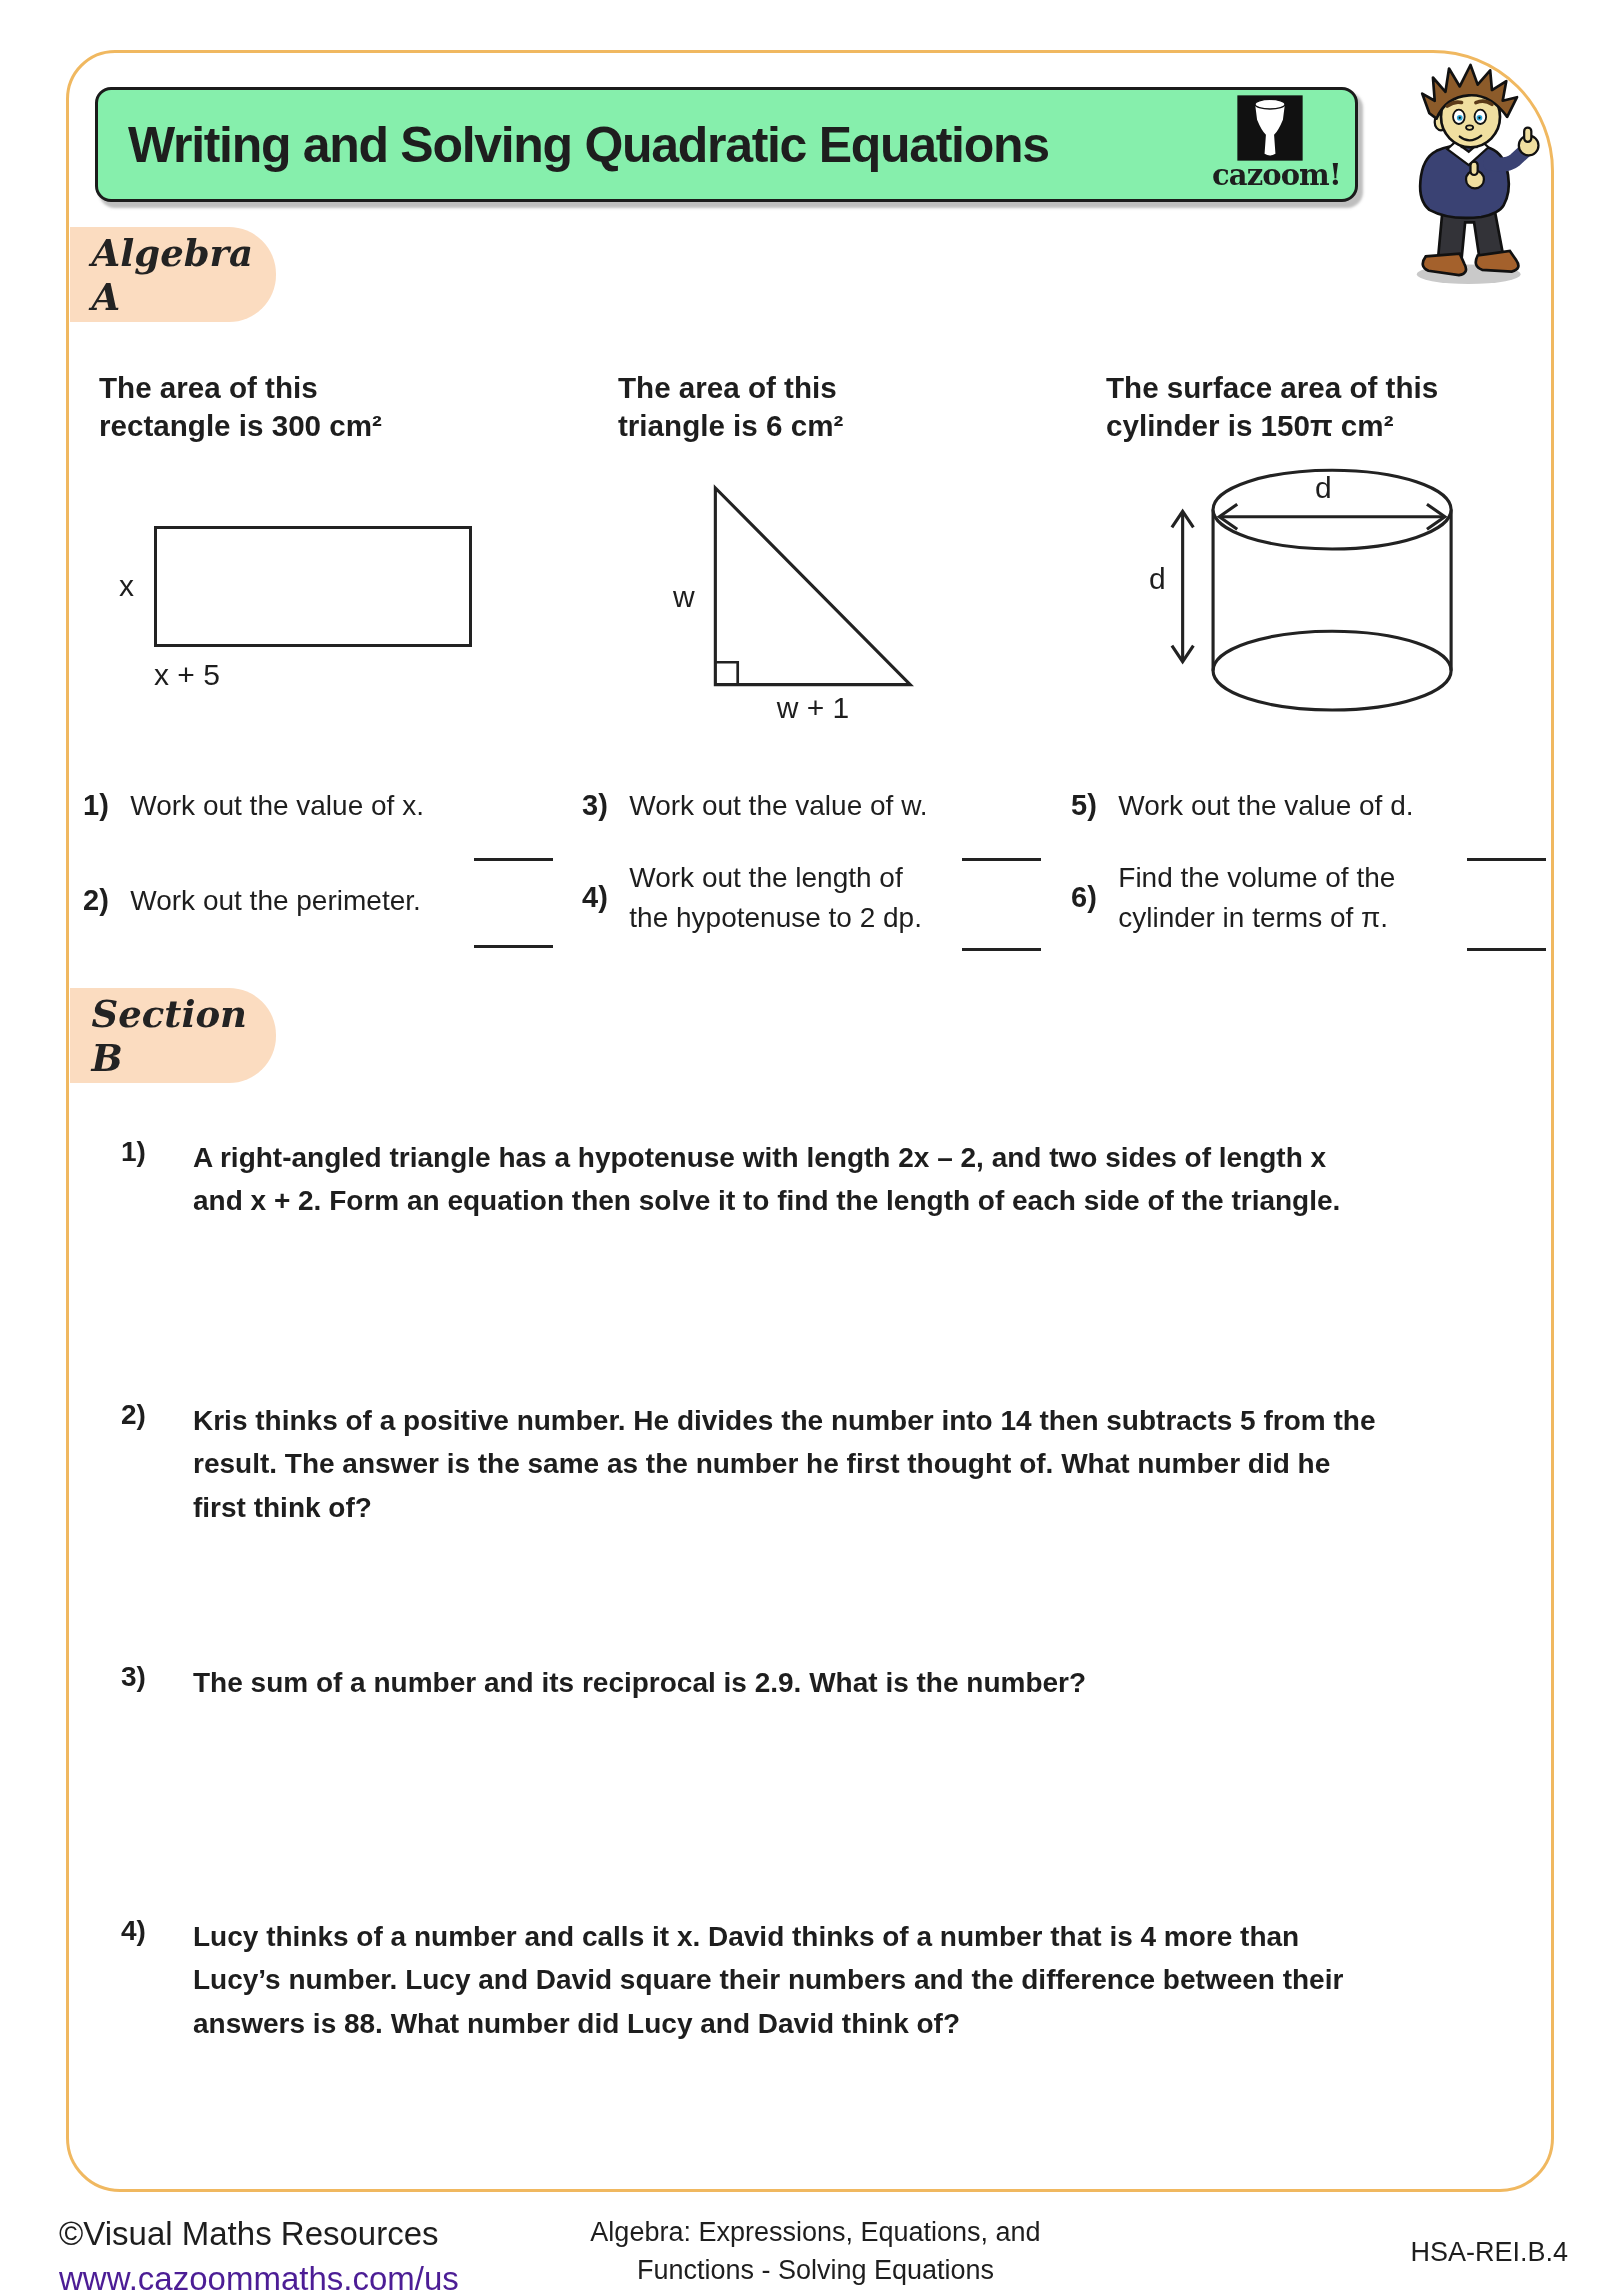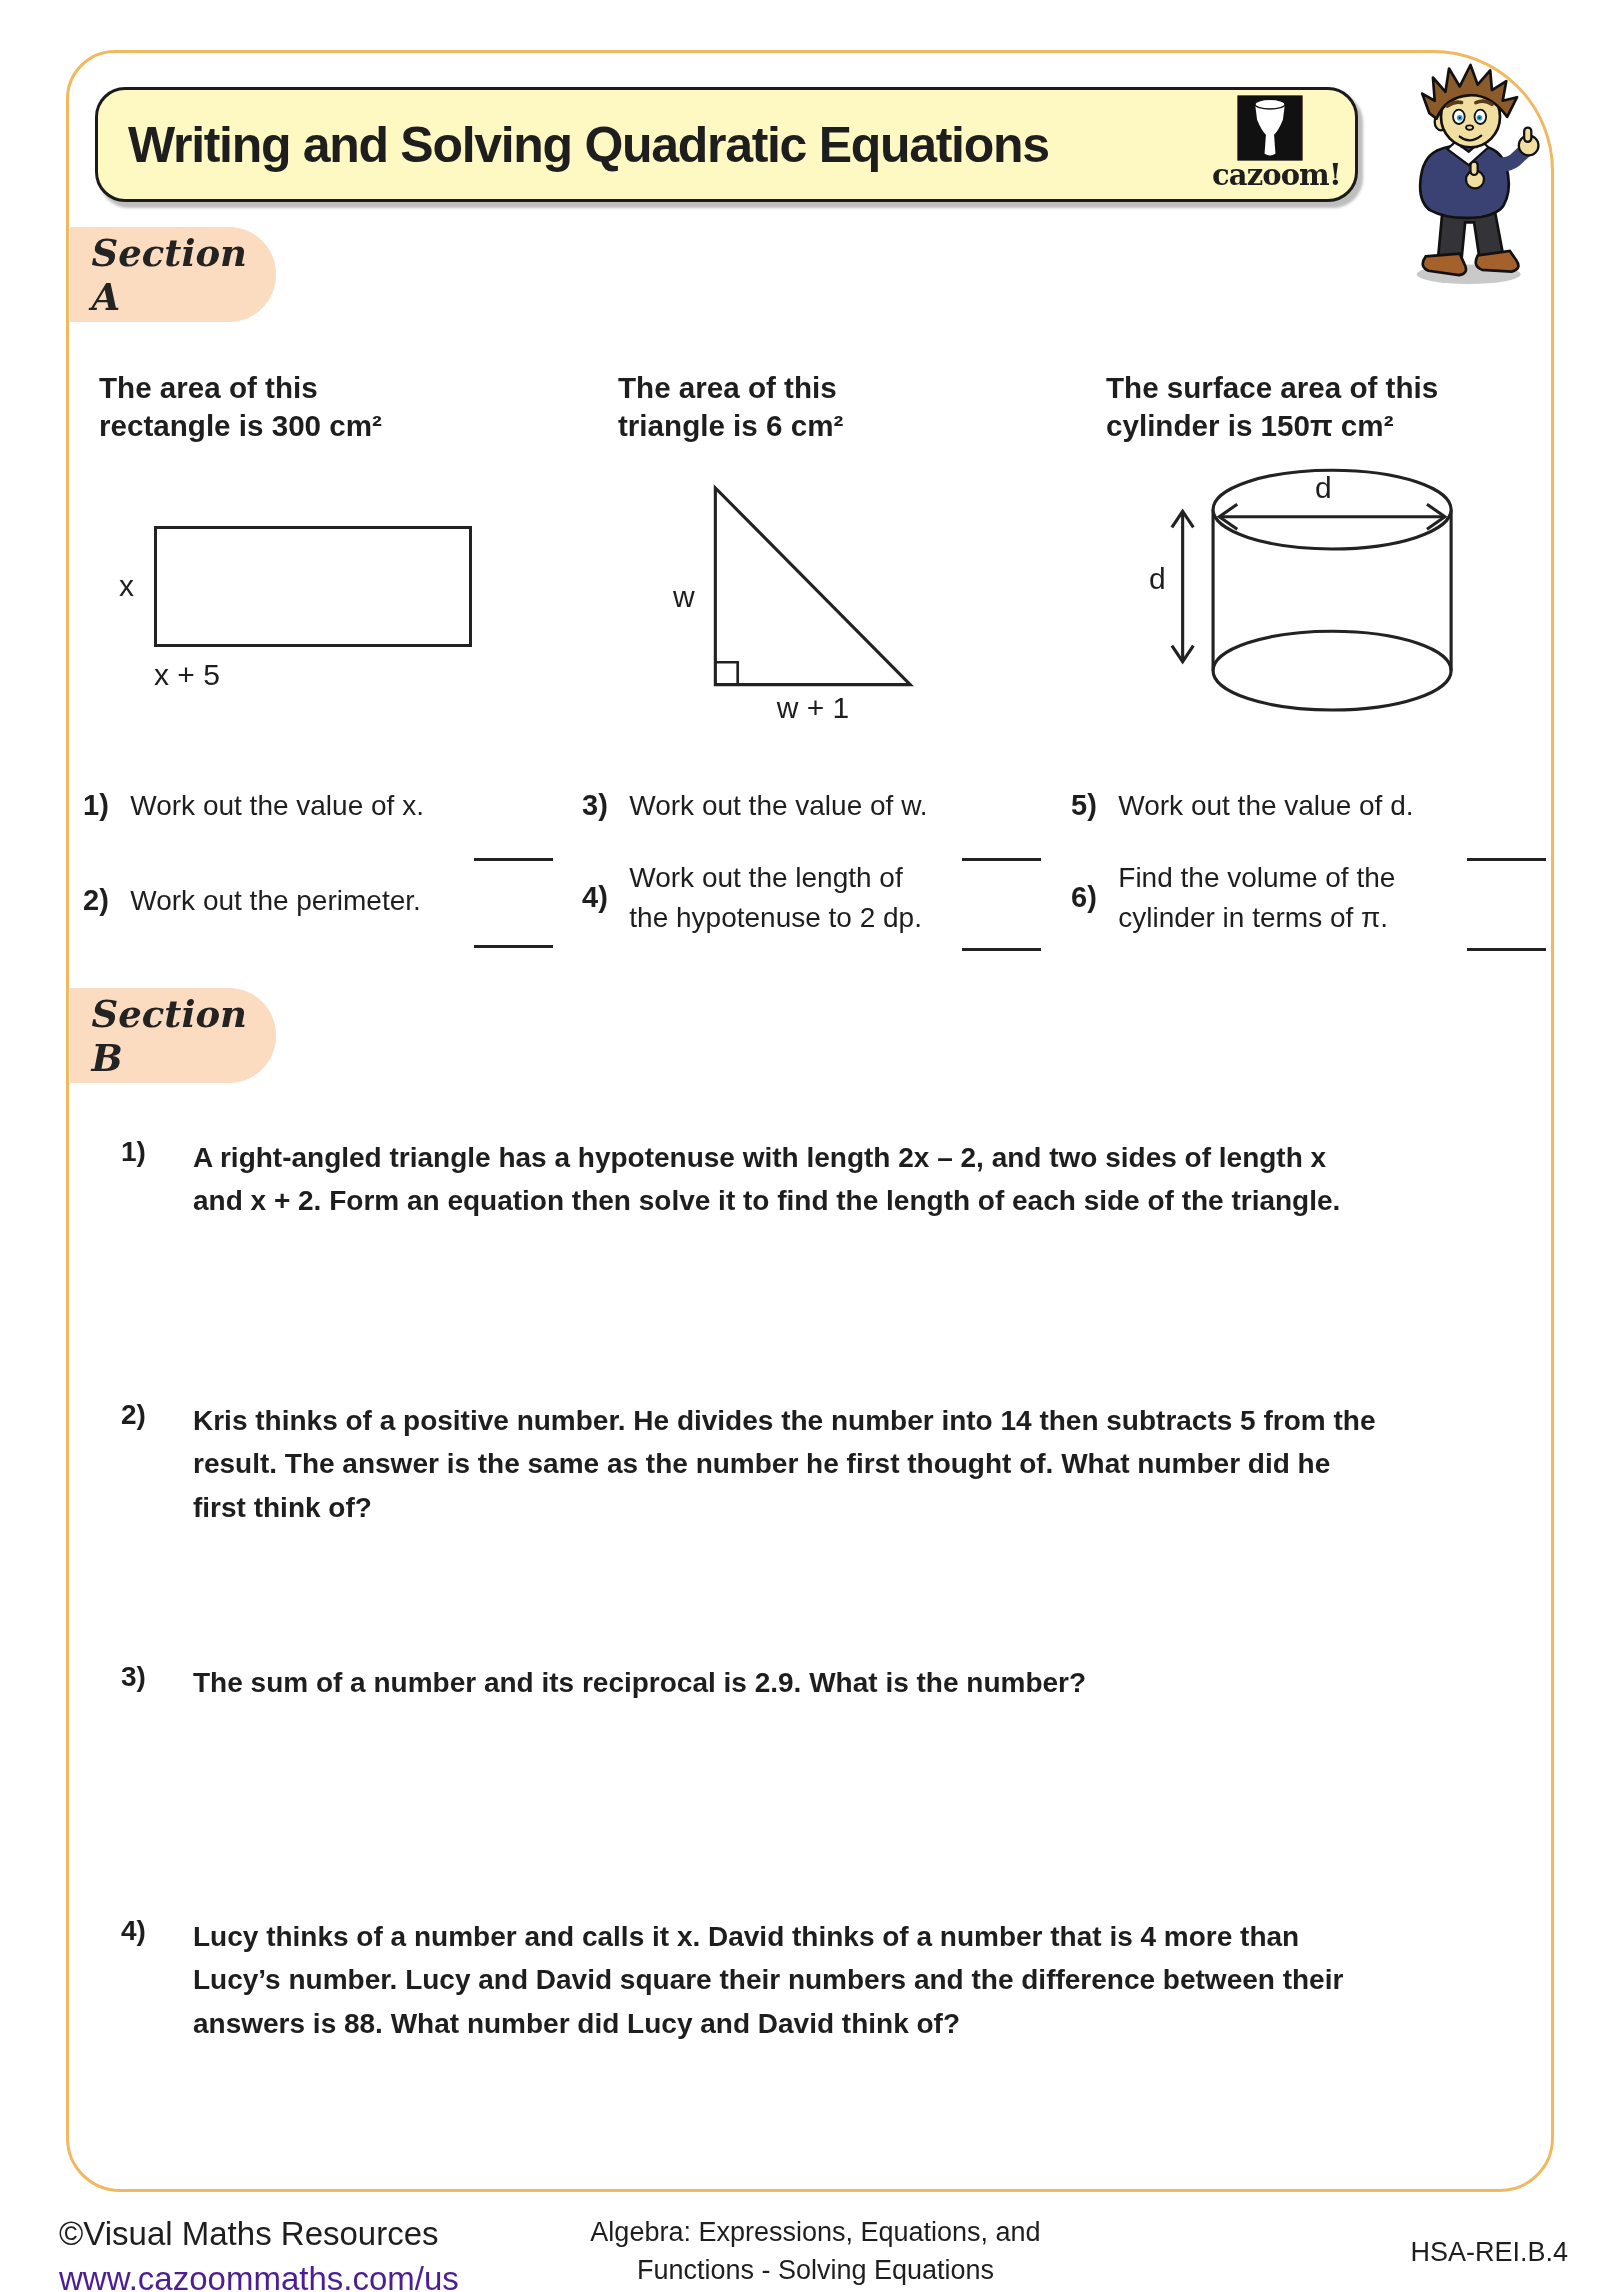--- a/index.html
+++ b/index.html
@@ -5,21 +5,21 @@
   html,body{margin:0;padding:0;background:#fff;}
   .page{position:relative;width:1622px;height:2293px;background:#fff;overflow:hidden;
         font-family:"Liberation Sans",sans-serif;color:#1e1e1e;}
 
   
   .frame{position:absolute;left:66px;top:50px;width:1488px;height:2142px;
          border:3.6px solid #F0B860;border-radius:49px 121px 54px 54px;box-sizing:border-box;}
 
   
   .title-box{position:absolute;left:95px;top:87px;width:1263px;height:115px;
-             background:#fef9c3;border:3.6px solid #1b1b1b;border-radius:30px;
+             background:#86efac;border:3.6px solid #1b1b1b;border-radius:16px;
              box-shadow:4.5px 5.4px 2.7px rgba(110,110,110,.45);box-sizing:border-box;}
   .title-text{position:absolute;left:30px;top:50%;transform:translateY(-50%);
               font-size:50px;font-weight:bold;letter-spacing:-1.3px;white-space:nowrap;}
   .logo{position:absolute;right:27px;top:3.6px;width:116px;text-align:center;}
   .logo svg{display:block;margin:0 auto;width:68px;height:68px;}
   .logo-text{font-family:"DejaVu Serif",serif;font-weight:bold;font-size:29px;
              letter-spacing:-0.9px;margin-top:-3.6px;}
 
   
   .mascot{position:absolute;left:1390px;top:63px;width:161px;height:224px;}
@@ -124,21 +124,21 @@
     <ellipse cx="101" cy="60" rx="6.5" ry="8" fill="#fff" stroke="#111" stroke-width="2"></ellipse>
     <circle cx="78" cy="61" r="3.2" fill="#2BA8D8"></circle>
       <circle cx="100" cy="61" r="3.2" fill="#2BA8D8"></circle>
     <circle cx="78" cy="61" r="1.3" fill="#111"></circle>
       <circle cx="100" cy="61" r="1.3" fill="#111"></circle>
     <ellipse cx="89" cy="72" rx="4" ry="2.5" fill="none" stroke="#111" stroke-width="2"></ellipse>
     <path d="M78,82 q11,9 24,-1" fill="none" stroke="#111" stroke-width="2.5" stroke-linecap="round"></path>
   </svg>
 
   <div class="section-label label-a">
-    <span>Section A</span>
+    <span>Algebra A</span>
   </div>
 
   <div class="fig-caption cap-1">The area of this
 rectangle is 300 cm²</div>
   <div class="fig-caption cap-2">The area of this
 triangle is 6 cm²</div>
   <div class="fig-caption cap-3">The surface area of this
 cylinder is 150π cm²</div>
 
   <div class="rect-shape"></div>

